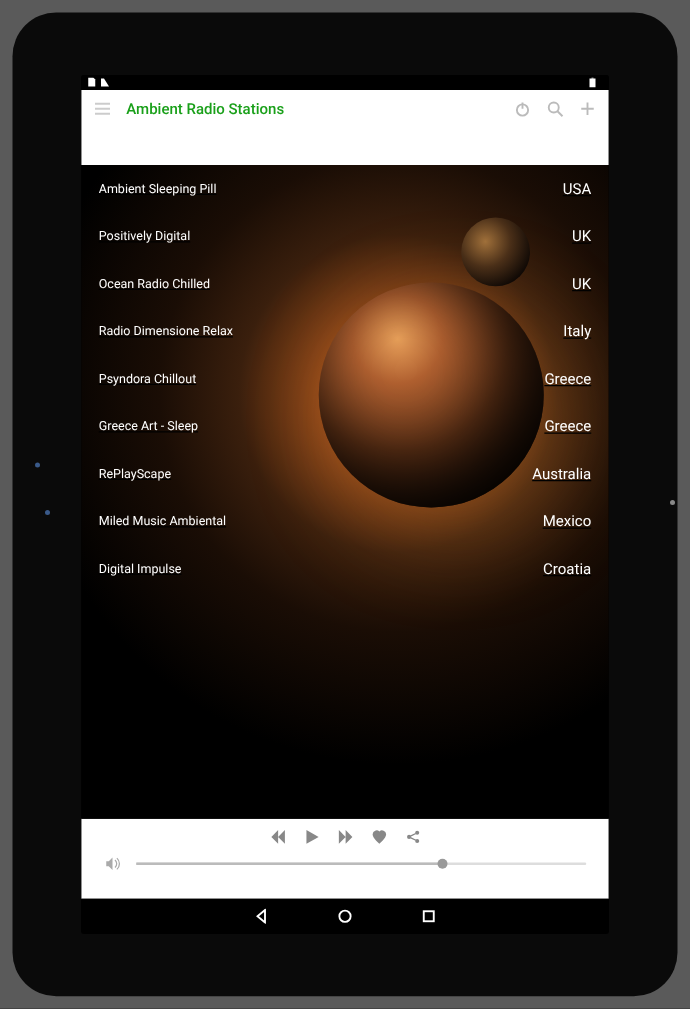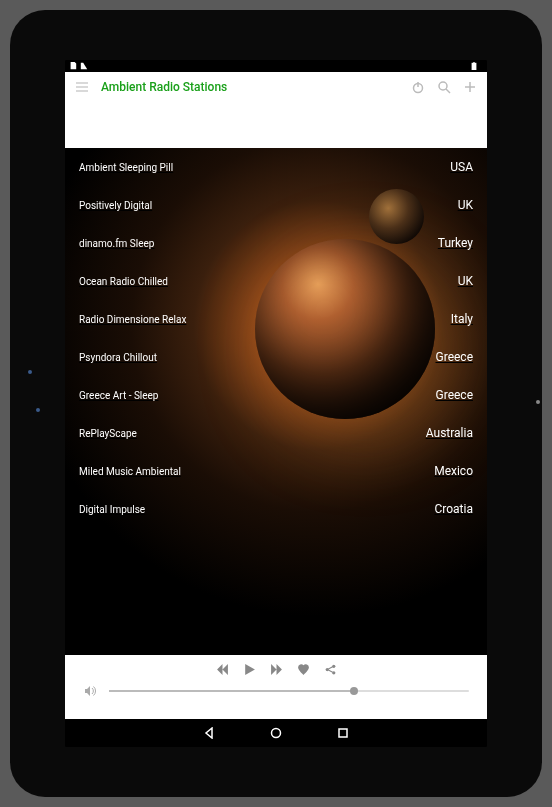--- a/index.html
+++ b/index.html
@@ -39,21 +39,21 @@
   justify-content: space-between;
   padding: 0 4px;
   color: #fff;
   font-size: 7px;
 }
 .statusbar-left { display: flex; gap: 3px; }
 .statusbar-right { display: flex; gap: 3px; align-items: center; flex-direction: column; }
 .statusbar svg { width: 8px; height: 8px; fill: #fff; }
 .app-header {
   background: #fff;
-  height: 76px;
+  height: 60px;
   display: flex;
   align-items: flex-start;
   padding: 8px 10px 0 10px;
   gap: 12px;
 }
 .app-header .title {
   color: #1aa01a;
   font-size: 12px;
   font-weight: 500;
   flex: 1;
@@ -212,24 +212,20 @@
     <div class="station-list" id="station-list">
         <div class="station-row">
           <span class="station-name">Ambient Sleeping Pill</span>
           <span class="station-country">USA</span>
         </div>
         <div class="station-row">
           <span class="station-name">Positively Digital</span>
           <span class="station-country">UK</span>
         </div>
         <div class="station-row">
-          <span class="station-name">dinamo.fm Sleep</span>
-          <span class="station-country">Turkey</span>
-        </div>
-        <div class="station-row">
           <span class="station-name">Ocean Radio Chilled</span>
           <span class="station-country">UK</span>
         </div>
         <div class="station-row">
           <span class="station-name">Radio Dimensione Relax</span>
           <span class="station-country">Italy</span>
         </div>
         <div class="station-row">
           <span class="station-name">Psyndora Chillout</span>
           <span class="station-country">Greece</span>

